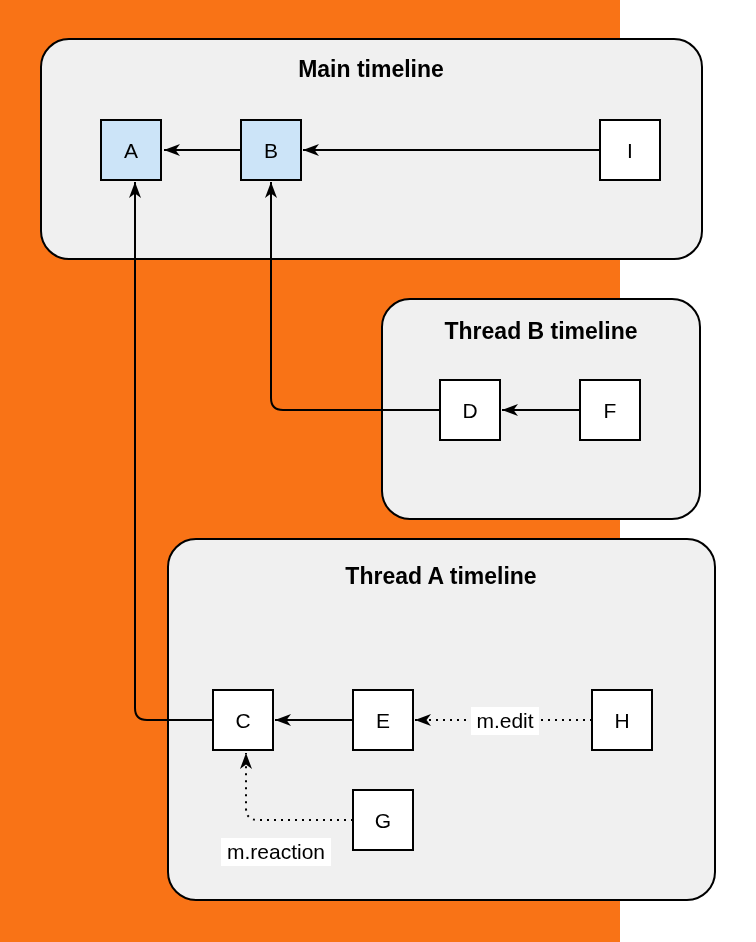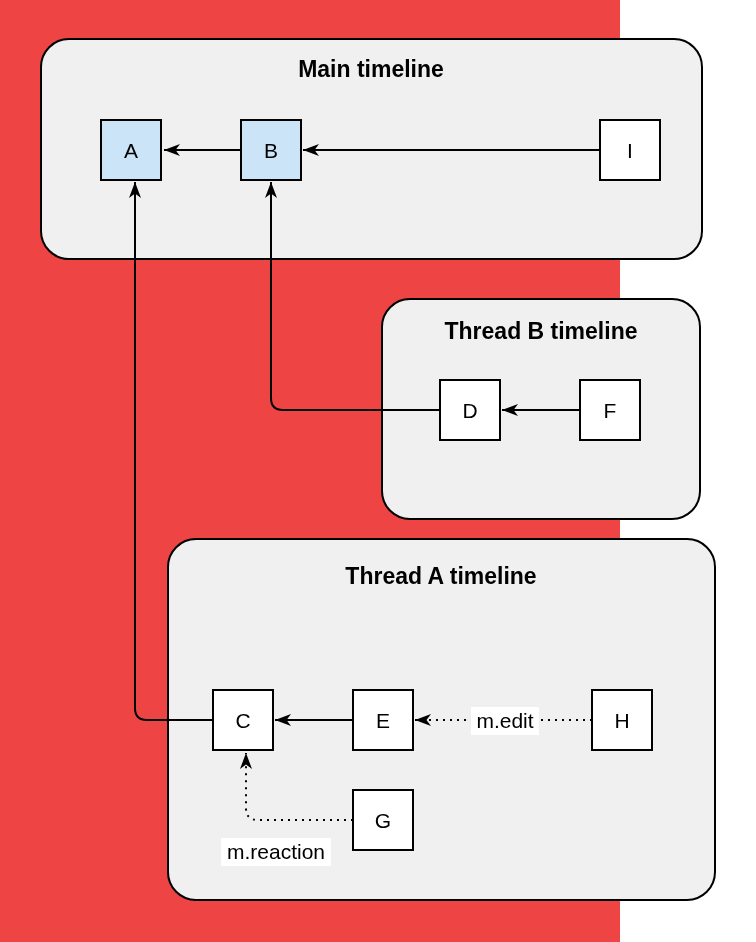--- a/index.html
+++ b/index.html
@@ -1,16 +1,16 @@
 <!DOCTYPE html>
 <html><head>
 <meta charset="utf-8">
 <style>
   html, body { margin: 0; padding: 0; background: #ffffff; }
-  .canvas-wrap { width: 620px; height: 942px; position: relative; background: #ef4444; }
+  .canvas-wrap { width: 620px; height: 942px; position: relative; background: #f97316; }
   svg text { font-family: "Liberation Sans", sans-serif; fill: #000000; }
   .box-title  { font-size: 23px; font-weight: bold; text-anchor: middle; }
   .node-label { font-size: 21px; text-anchor: middle; }
   .edge-label { font-size: 21px; text-anchor: middle; }
   .container-box { stroke: #000000; stroke-width: 2; }
   .node-box      { stroke: #000000; stroke-width: 2; }
   .edge          { stroke: #000000; stroke-width: 2; fill: none; }
   .edge.dotted   { stroke-dasharray: 2 5; }
 </style>
 </head>

